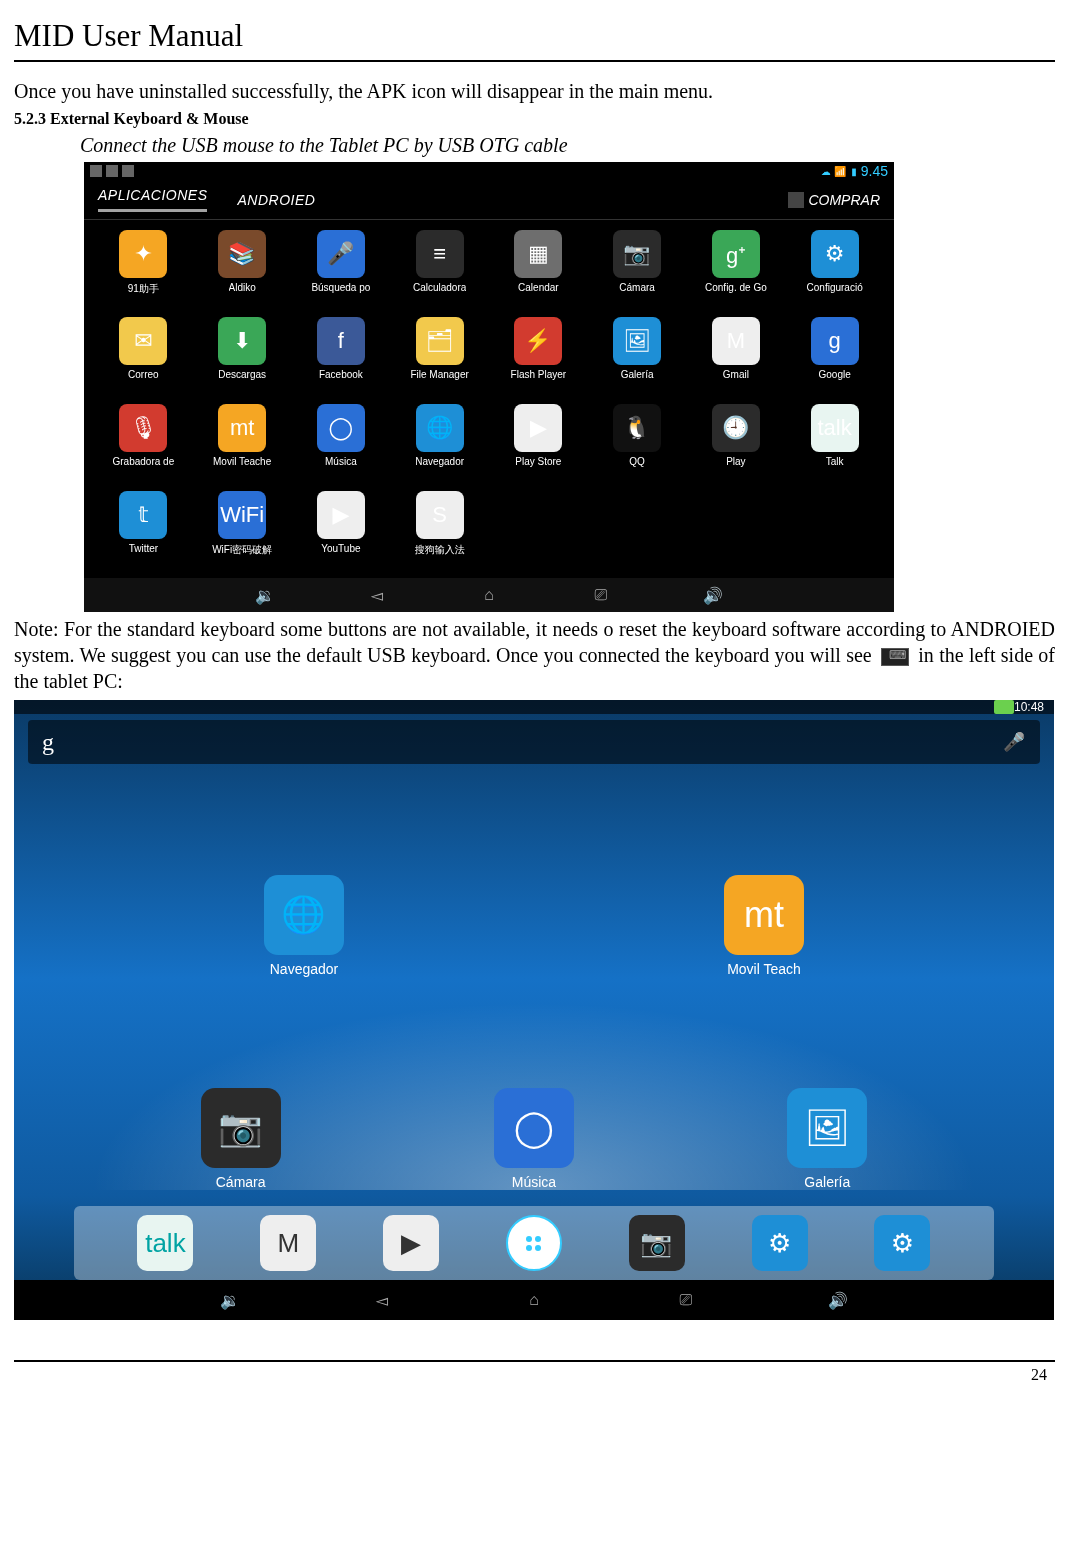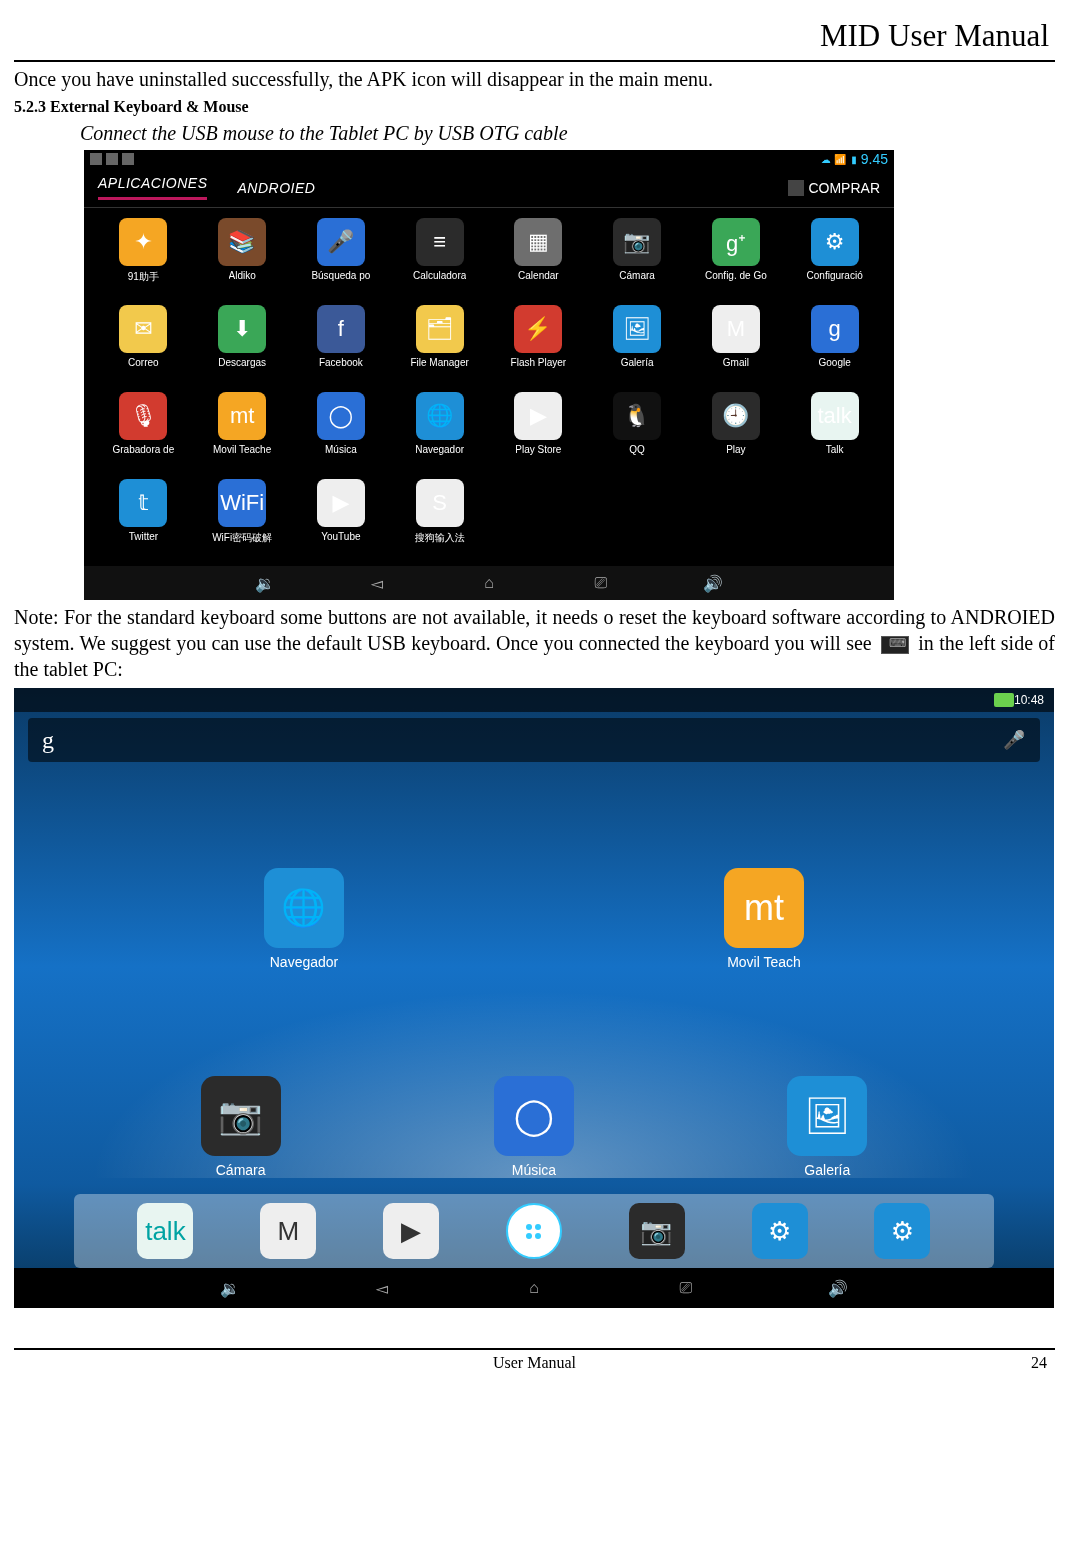--- a/index.html
+++ b/index.html
@@ -6,25 +6,25 @@
   body {
     font-family: "Times New Roman", serif;
     font-size: 20px;
     color: #000;
     background: #fff;
     width: 1069px;
     margin: 0 auto;
     padding: 18px 14px 10px 14px;
   }
   .header-title {
-    text-align: right;
+    text-align: left;
     font-size: 31px;
     padding: 0 6px 6px 0;
     border-bottom: 2px solid #000;
-    margin-bottom: 4px;
+    margin-bottom: 16px;
   }
   .para { font-size: 20px; line-height: 1.3; margin: 4px 0; }
   .justify { text-align: justify; }
   .sec-heading { font-weight: bold; font-size: 16px; margin-top: 6px; }
   .indent { margin-left: 66px; font-style: italic; }
   .inline-icon {
     display: inline-block;
     width: 28px; height: 18px;
     background: #222;
     border: 1px solid #555;
@@ -66,23 +66,23 @@
     height: 40px;
     display: flex;
     align-items: center;
     padding: 0 14px;
     color: #fff;
     font-size: 14px;
     border-bottom: 1px solid #333;
     gap: 30px;
   }
   .tabs1 .tab { font-style: italic; letter-spacing: 0.5px; cursor: pointer; }
-  .tabs1 .active { border-bottom: 3px solid #be185d; padding-bottom: 6px; }
+  .tabs1 .active { border-bottom: 3px solid #a3a3a3; padding-bottom: 6px; }
   .tabs1 .spacer { flex: 1; }
-  .tabs1 .shop { display: flex; align-items: center; gap: 4px; }
+  .tabs1 .shop { display: flex; align-items: center; gap: 4px; font-style: italic; }
   .shop-ic { width: 16px; height: 16px; background: #444; display: inline-block; }
   .grid1 {
     flex: 1;
     display: grid;
     grid-template-columns: repeat(8, 1fr);
     grid-template-rows: repeat(4, 1fr);
     gap: 6px 4px;
     padding: 10px 12px 6px 12px;
   }
   .app {
@@ -134,21 +134,21 @@
     overflow: hidden;
   }
   .shot2::before {
     content:"";
     position:absolute;
     left:0;right:0;bottom:130px;height:220px;
     background: radial-gradient(ellipse at center bottom, rgba(255,255,255,0.35), transparent 60%);
     pointer-events:none;
   }
   .sbar2 {
-    height: 24px;
+    height: 14px;
     background: rgba(0,0,0,0.6);
     display: flex;
     justify-content: flex-end;
     align-items: center;
     padding: 0 10px;
     color: #fff;
     font-size: 12px;
     z-index:2;
   }
   .sbar2 .kbd {
@@ -457,15 +457,14 @@
     <span class="navbtn">◅</span>
     <span class="navbtn">⌂</span>
     <span class="navbtn">⎚</span>
     <span class="navbtn">🔊</span>
   </div>
 </div>
 
 <div class="footer-rule"></div>
 <div class="footer">
   <span style="width:40px"></span>
-  <span class="ftext">User Manual</span>
   <span class="pnum">24</span>
 </div>
 
 </body></html>

